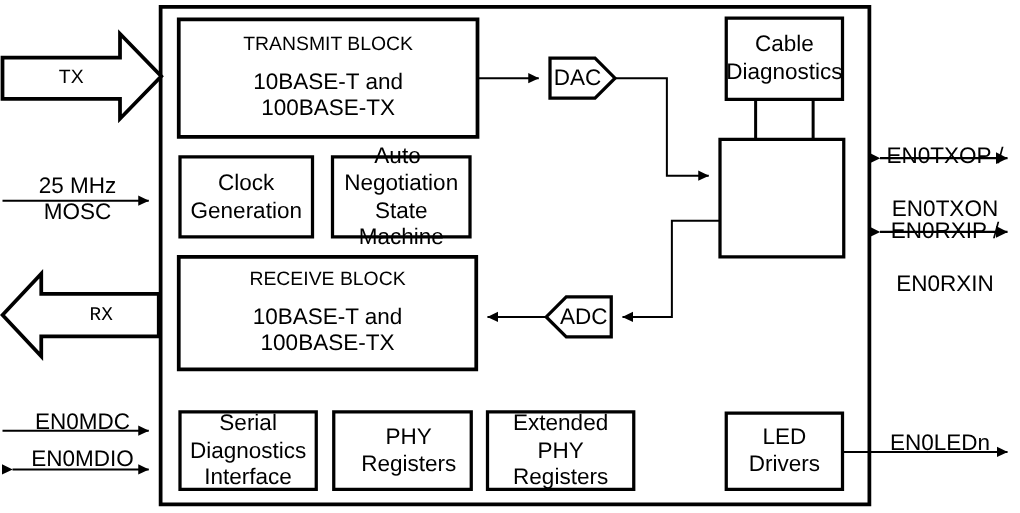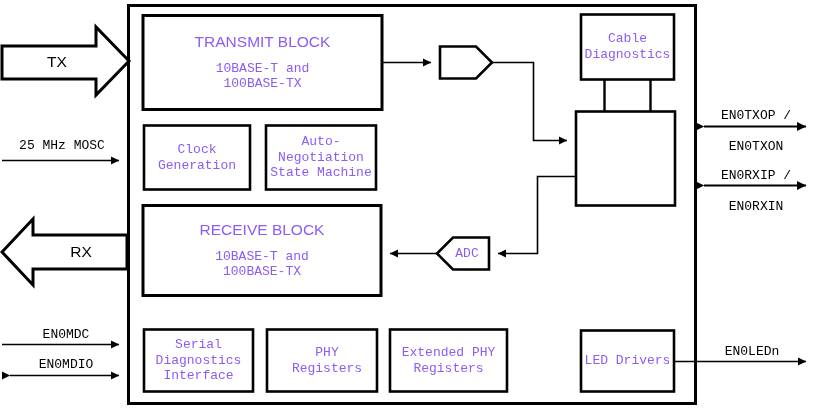--- a/index.html
+++ b/index.html
@@ -23,29 +23,29 @@
     height: 410px;
   }
   .lbl {
     position: absolute;
     color: #000000;
     text-align: center;
     line-height: 1.18;
     white-space: pre-line;
     pointer-events: none;
   }
-  .t13 { font-size: 13px; font-family: Liberation Mono, monospace; }
+  .t13 { font-size: 18px; }
   .t15 { font-size: 15.5px; }
   .boxtext {
     position: absolute;
     display: flex;
     flex-direction: column;
     align-items: center;
     justify-content: center;
-    color: #8b5cf6;
+    color: #000000;
     text-align: center;
     line-height: 1.2;
   }
   .gap { height: 9px; }
 </style>
 </head>
 <body>
 
 <div id="canvas">
 
@@ -108,21 +108,21 @@
 
     <line x1="704" y1="126.5" x2="806" y2="126.5" stroke="#000" stroke-width="1.8" marker-end="url(#ahs)" marker-start="url(#ahs)"></line>
 
     <line x1="704" y1="185.5" x2="806" y2="185.5" stroke="#000" stroke-width="1.8" marker-end="url(#ahs)" marker-start="url(#ahs)"></line>
 
     <line x1="674" y1="361.5" x2="806" y2="361.5" stroke="#000" stroke-width="1.6" marker-end="url(#ah)"></line>
   </svg>
 
   <div class="lbl t15" style="left:12px; top:53px; width:90px;">TX</div>
 
-  <div class="lbl t15" style="left:36px; top:243px; width:90px;">RX</div>
+  <div class="lbl t15" style="left:36px; top:243px; width:90px;font-family:Liberation Mono, monospace;">RX</div>
 
   <div class="lbl t13" style="left:4px; top:138px; width:116px;">25 MHz MOSC</div>
 
   <div class="lbl t13" style="left:14px; top:327px; width:104px;">EN0MDC</div>
 
   <div class="lbl t13" style="left:14px; top:357px; width:104px;">EN0MDIO</div>
 
   <div class="boxtext" style="left:143px; top:15px; width:239px; height:95px;">
     <div class="t15">TRANSMIT BLOCK</div>
     <div class="gap"></div>
@@ -167,20 +167,23 @@
   <div class="boxtext" style="left:581px; top:14px; width:93px; height:66px;">
     <div class="t13">Cable</div>
     <div class="t13">Diagnostics</div>
   </div>
 
 
   <div class="boxtext" style="left:581px; top:330px; width:93px; height:62px;">
     <div class="t13">LED Drivers</div>
   </div>
 
+  <div class="boxtext" style="left:438px; top:46px; width:48px; height:33px;">
+    <div class="t13">DAC</div>
+  </div>
 
   <div class="boxtext" style="left:443px; top:237px; width:48px; height:33px;">
     <div class="t13">ADC</div>
   </div>
 
   <div class="lbl t13" style="left:700px; top:93px; width:112px;">
     <div>EN0TXOP /</div>
     <div>EN0TXON</div>
   </div>
 

